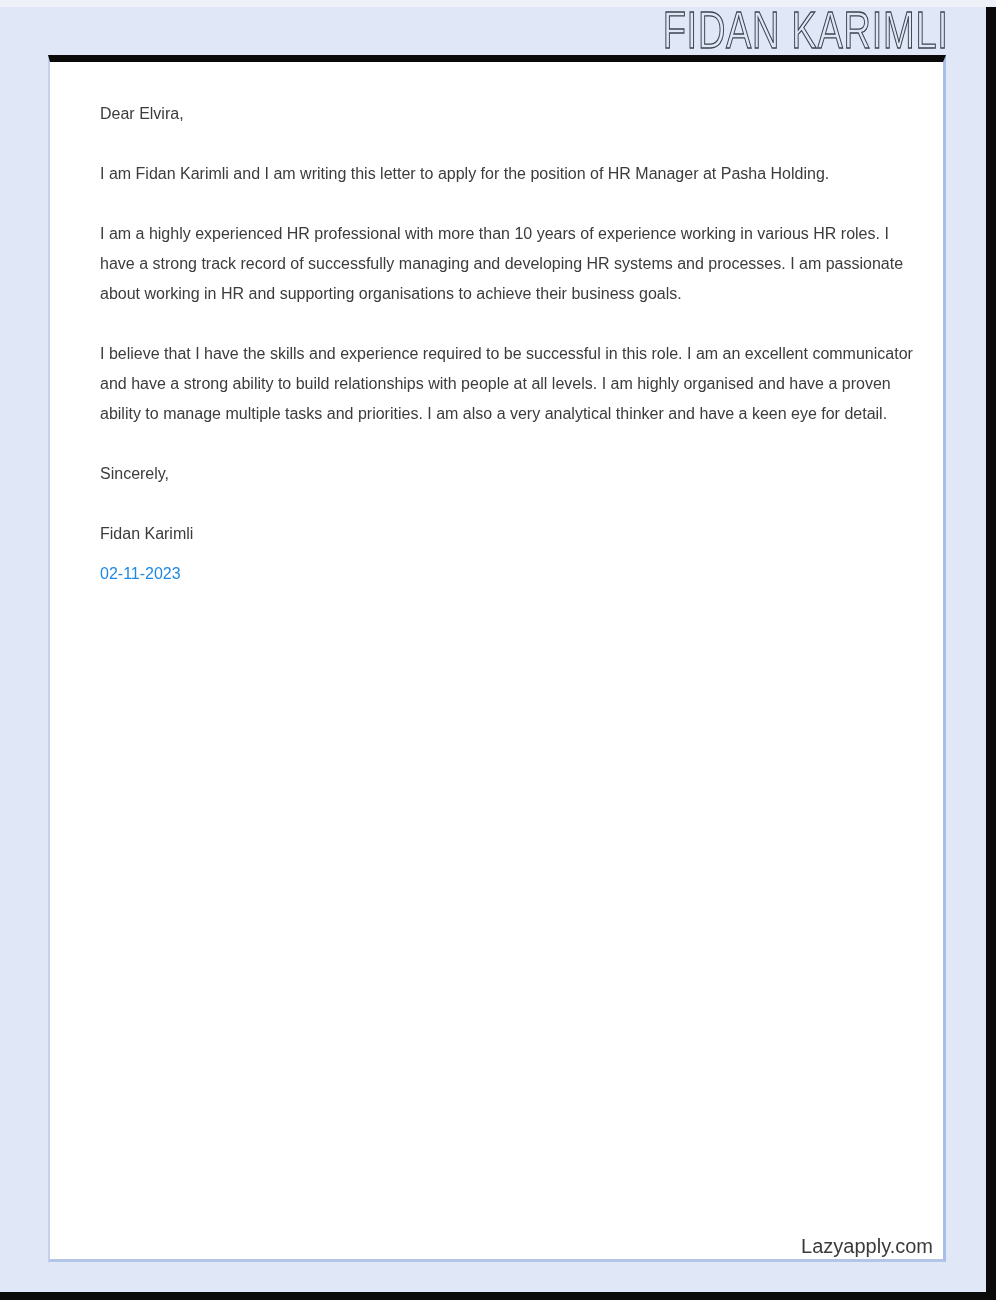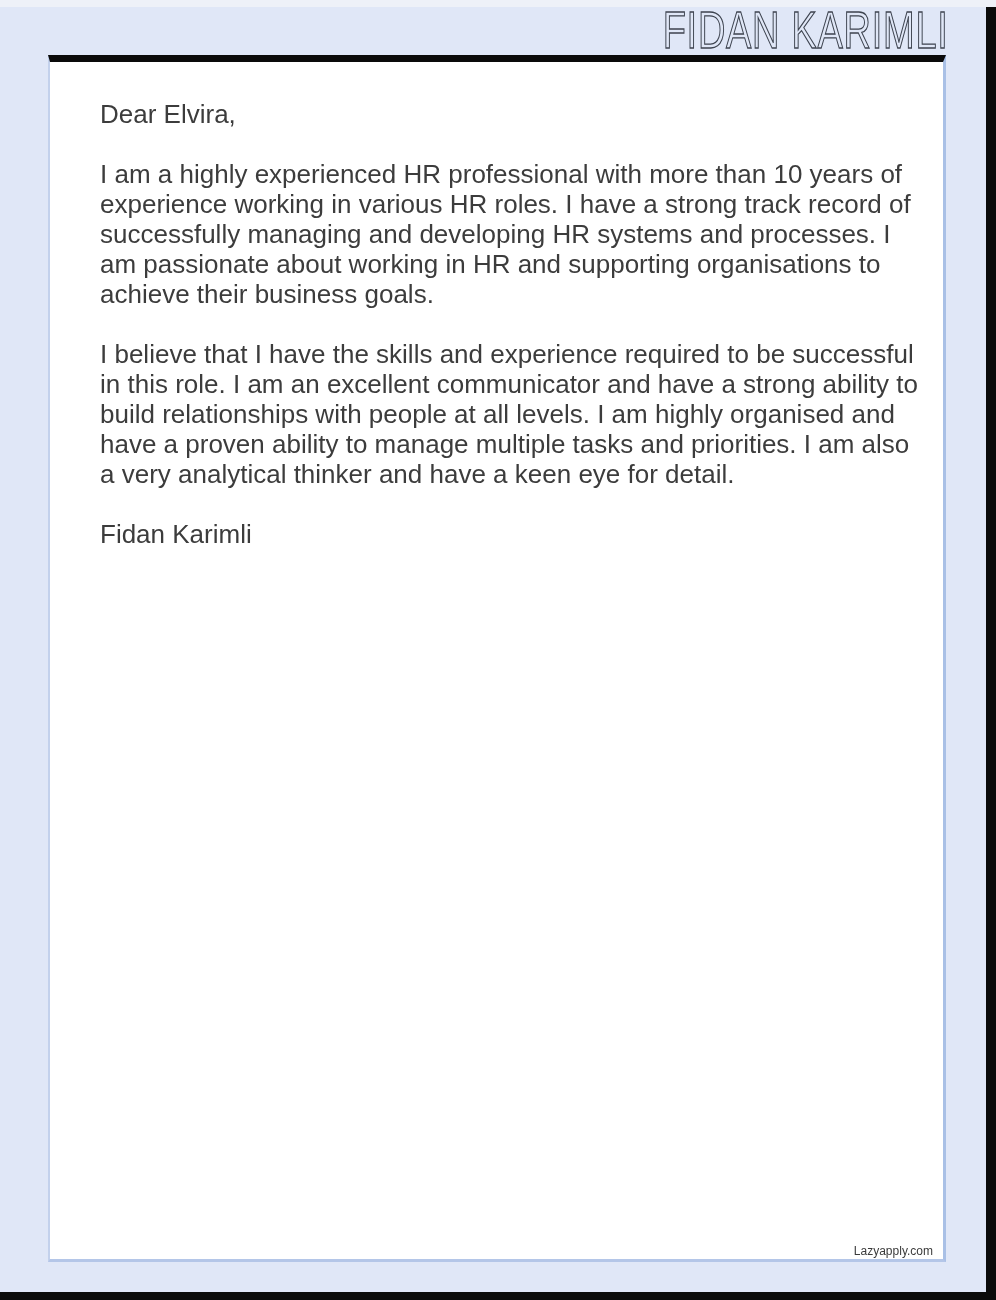--- a/index.html
+++ b/index.html
@@ -46,56 +46,59 @@
     left: 48px; top: 55px;
     width: 898px; height: 1207px;
     background: #ffffff;
     border-top: 7px solid #0a0a0a;
     border-left: 2px solid #c3d1ec;
     border-right: 3px solid #a9c0e6;
     border-bottom: 3px solid #b4c6e8;
   }
   .letter {
     padding: 37px 24px 0 50px;
-    font-size: 26px;
+    font-size: 16px;
     line-height: 30px;
     color: #3c3c3c;
   }
   .letter p { margin-bottom: 30px; }
   .date {
     color: #1e88e5;
     margin-top: -20px; 
   }
   .branding {
     position: absolute;
     right: 10px; bottom: 1px;
-    font-size: 12px;
+    font-size: 20px;
     color: #3b3b3b;
   }
 </style>
 </head>
 <body>
 
 <div class="top-strip"></div>
 
 <div class="header-name">FIDAN KARIMLI</div>
 
 <div class="page">
   <div class="letter">
     <p>Dear Elvira,</p>
 
+    <p>I am Fidan Karimli and I am writing this letter to apply for the position of HR Manager at Pasha Holding.</p>
 
     <p>I am a highly experienced HR professional with more than 10 years of experience working in various HR roles. I have a strong track record of successfully managing and developing HR systems and processes. I am passionate about working in HR and supporting organisations to achieve their business goals.</p>
 
     <p>I believe that I have the skills and experience required to be successful in this role. I am an excellent communicator and have a strong ability to build relationships with people at all levels. I am highly organised and have a proven ability to manage multiple tasks and priorities. I am also a very analytical thinker and have a keen eye for detail.</p>
 
 
 
+    <p>Sincerely,</p>
 
     <p>Fidan Karimli</p>
 
+    <p class="date">02-11-2023</p>
   </div>
 
   <div class="branding">Lazyapply.com</div>
 </div>
 
 <div class="edge-bar-right"></div>
 <div class="edge-bar-bottom"></div>
 
 </body></html>

